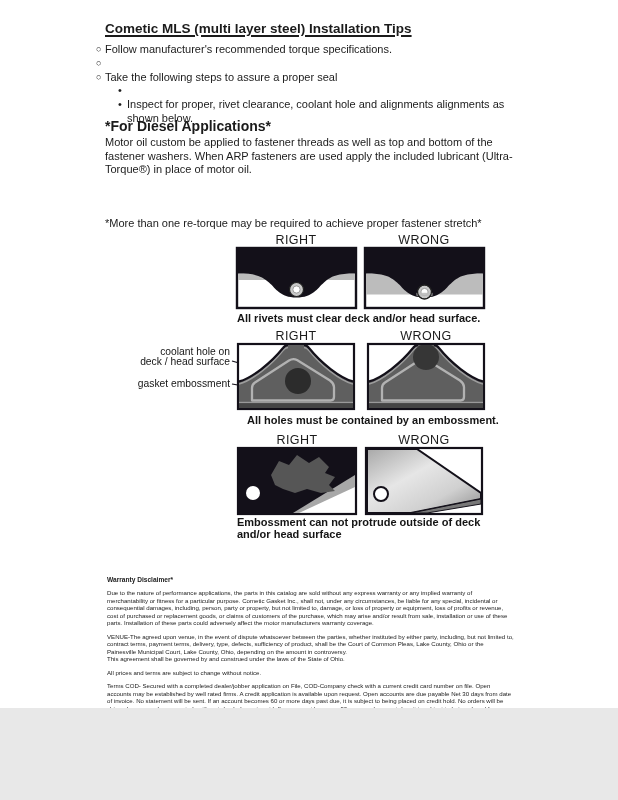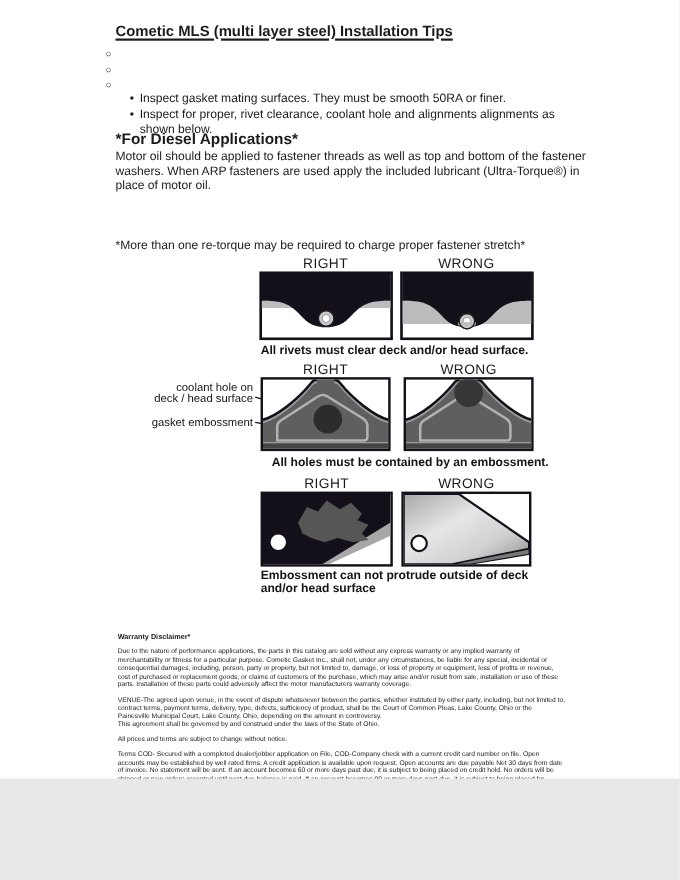--- a/index.html
+++ b/index.html
@@ -35,42 +35,43 @@
 </head>
 <body>
 
 <div id="page">
 
   <div id="doc-title" class="abs">Cometic MLS (multi layer steel) Installation Tips</div>
 
   <div id="tips" class="abs">
     <div class="tip">
       <span class="tip-marker">○</span>
+      <span>Follow manufacturer's recommended torque specifications.</span>
     </div>
     <div class="tip">
       <span class="tip-marker">○</span>
     </div>
     <div class="tip">
       <span class="tip-marker">○</span>
+      <span>Take the following steps to assure a proper seal</span>
     </div>
     <div id="sub-tips">
       <div class="tip sub-tip">
         <span class="tip-marker">•</span>
-        <span>Inspect gasket mating surfaces.  They must be smooth 50RA or finer.</span>
       </div>
       <div class="tip sub-tip">
         <span class="tip-marker">•</span>
         <span>Inspect for proper, rivet clearance, coolant hole and alignments alignments as shown below.</span>
       </div>
     </div>
   </div>
 
   <div id="diesel-heading" class="abs">*For Diesel Applications*</div>
-  <div id="diesel-p1" class="abs body-para">Motor oil should be applied to fastener threads as well as top and bottom of the fastener washers. When ARP fasteners are used apply the included lubricant (Ultra-Torque®) in place of motor oil.</div>
-  <div id="diesel-note" class="abs body-para">*More than one re-torque may be required to charge proper fastener stretch*</div>
+  <div id="diesel-p1" class="abs body-para">Motor oil custom be applied to fastener threads as well as top and bottom of the fastener washers. When ARP fasteners are used apply the included lubricant (Ultra-Torque®) in place of motor oil.</div>
+  <div id="diesel-note" class="abs body-para">*More than one re-torque may be required to achieve proper fastener stretch*</div>
 
   <svg class="abs diagram-row" style="top:232px;" width="410" height="100" viewBox="0 0 410 100">
     <text class="dg-label" x="186" y="12" text-anchor="middle">RIGHT</text>
     <text class="dg-label" x="314" y="12" text-anchor="middle">WRONG</text>
 
     <g transform="translate(126,15)">
       <rect x="1" y="1" width="119" height="60" fill="#ffffff" stroke="#131019" stroke-width="2.4"></rect>
       <rect x="2" y="26.5" width="117" height="6.5" fill="#bcbcbc"></rect>
       <path d="M2,2 H119 V26.5 C102,26.5 96,28.5 88,35.5 C81,41.5 77,50.5 60.5,50.5 C44,50.5 40,41.5 33,35.5 C25,28.5 19,26.5 2,26.5 Z" fill="#131019"></path>
       <circle cx="60.5" cy="42.5" r="7" fill="#c9c9c9" stroke="#222222" stroke-width="1.2"></circle>

